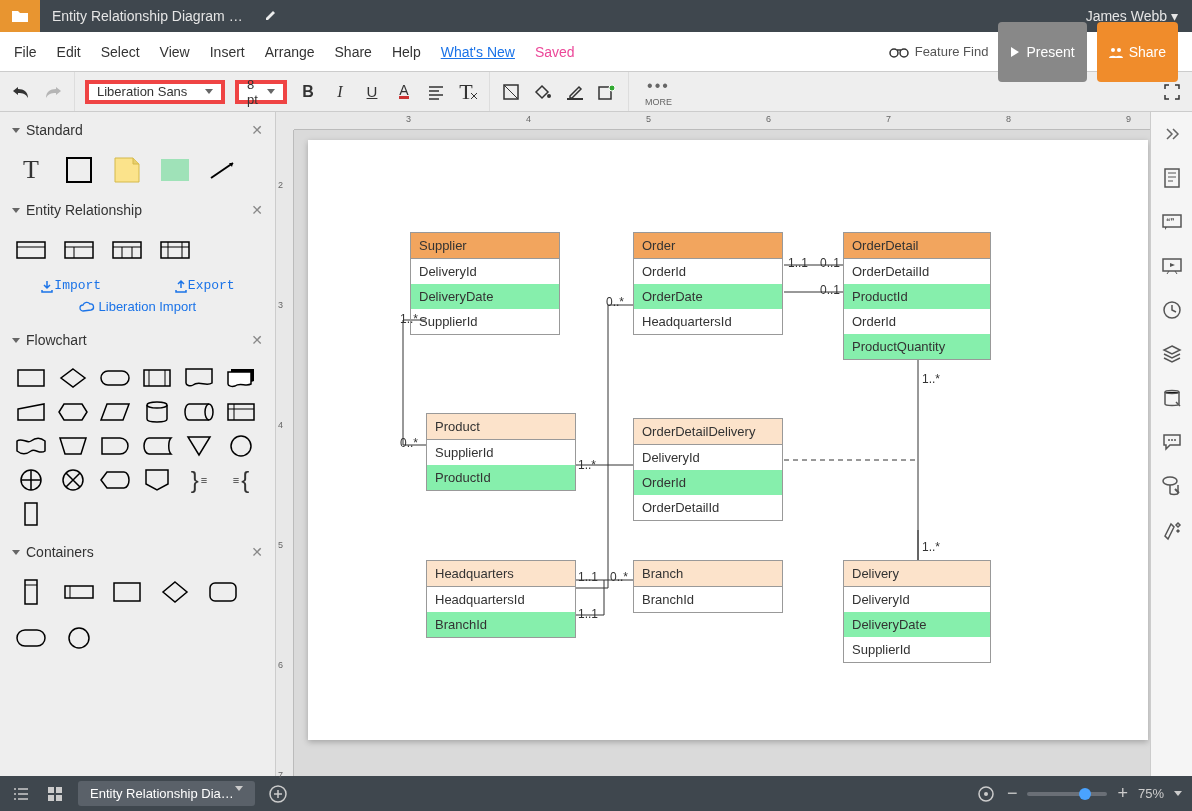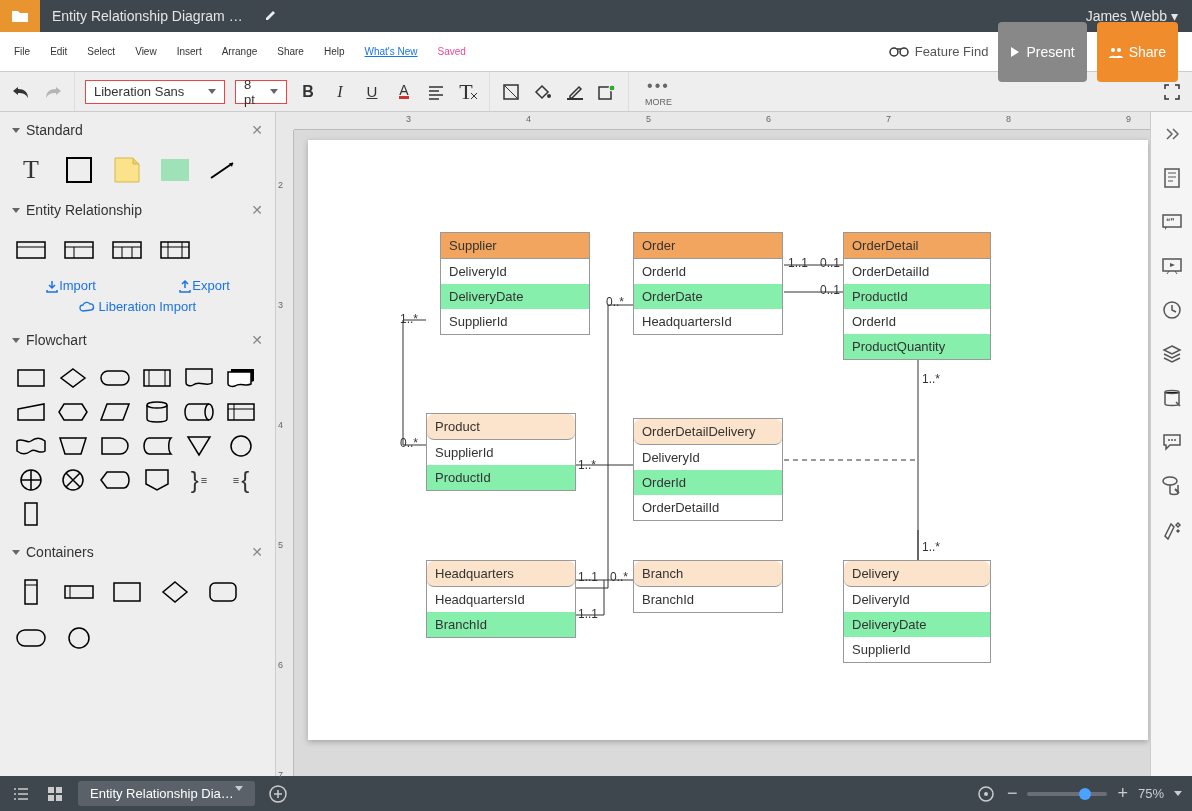--- a/index.html
+++ b/index.html
@@ -4,68 +4,68 @@
 <style>
 * { box-sizing: border-box; margin: 0; padding: 0; font-family: -apple-system, BlinkMacSystemFont, "Segoe UI", Arial, sans-serif; }
 body { width: 1192px; height: 811px; overflow: hidden; background: #eee; color: #333; font-size: 13px; }
 .titlebar { height: 32px; background: #3f474e; display: flex; align-items: center; color: #e5e5e5; }
 .titlebar .folder { width: 40px; height: 32px; background: #e89530; display: flex; align-items: center; justify-content: center; }
 .titlebar .title { padding: 0 12px; white-space: nowrap; overflow: hidden; text-overflow: ellipsis; max-width: 220px; font-size: 14px; }
 .titlebar .pencil { margin-left: 4px; opacity: .9; }
 .titlebar .spacer { flex: 1; }
 .titlebar .user { padding: 0 14px; font-size: 14px; }
 .menubar { height: 40px; background: #fff; border-bottom: 1px solid #ccc; display: flex; align-items: center; padding: 0 14px; gap: 20px; }
-.menubar .menuitem { color: #333; font-size: 10px; cursor: pointer; }
+.menubar .menuitem { color: #333; font-size: 14px; cursor: pointer; }
 .menubar .whatsnew { color: #1a73e8; text-decoration: underline; }
 .menubar .saved { color: #ec4899; }
 .menubar .right { margin-left: auto; display: flex; align-items: center; gap: 10px; }
 .btn { display: inline-flex; align-items: center; gap: 6px; padding: 22px 12px; border-radius: 4px; font-size: 14px; cursor: pointer; }
 .btn-present { background: #888; color: #fff; }
 .btn-share { background: #f08c2b; color: #fff; }
-.ffind { display: flex; align-items: flex-start; gap: 6px; color: #555; }
+.ffind { display: flex; align-items: flex-end; gap: 6px; color: #555; }
 .toolbar { height: 40px; background: #eee; border-bottom: 1px solid #ccc; display: flex; align-items: stretch; }
 .shapes-hdr { width: 276px; display: flex; align-items: center; padding: 0 12px; gap: 10px; border-right: 1px solid #ccc; font-weight: 600; }
 .shapes-hdr .title { flex: 1; font-size: 15px; }
 .tool-seg { display: flex; align-items: center; padding: 0 10px; gap: 10px; border-right: 1px solid #ddd; }
 .tool-seg.last { border-right: none; }
-.select-box { background: #fff; border: 1px solid #ef4444; height: 24px; display: flex; align-items: center; padding: 0 8px; gap: 6px; font-size: 13px; }
+.select-box { background: #fff; border: 4px solid #ef4444; height: 24px; display: flex; align-items: center; padding: 0 8px; gap: 6px; font-size: 13px; }
 .caret { width: 0; height: 0; border-left: 4px solid transparent; border-right: 4px solid transparent; border-top: 5px solid #666; }
 .small-select { width: 52px; justify-content: space-between; }
 .icon-btn { width: 22px; height: 22px; display: flex; align-items: center; justify-content: center; cursor: pointer; color: #333; }
 .more-col { display: flex; flex-direction: column; align-items: center; gap: 2px; font-size: 9px; color: #666; padding: 0 6px; }
 .expand-icon { margin-left: auto; padding: 0 12px; display: flex; align-items: center; }
 .main { display: flex; height: 664px; }
 .sidebar { width: 276px; background: #eee; border-right: 1px solid #ccc; overflow: hidden; display: flex; flex-direction: column; }
 .side-scroll { flex: 1; overflow-y: auto; }
 .section-hdr { display: flex; align-items: center; padding: 10px 12px; font-size: 14px; }
 .section-hdr .caret-s { width: 0; height: 0; border-left: 4px solid transparent; border-right: 4px solid transparent; border-top: 5px solid #666; margin-right: 6px; }
 .section-hdr .close { margin-left: auto; color: #888; font-size: 14px; }
 .shape-row { display: flex; gap: 18px; padding: 8px 16px; flex-wrap: wrap; }
 .shape-row .sh { width: 30px; height: 28px; display: flex; align-items: center; justify-content: center; }
 .fc-grid { display: grid; grid-template-columns: repeat(6, 30px); gap: 10px 12px; padding: 8px 16px; }
 .fc-grid .sh { width: 30px; height: 24px; display: flex; align-items: center; justify-content: center; }
 .er-links { display: flex; justify-content: space-around; padding: 6px 4px; color: #1a73e8; font-size: 13px; flex-wrap: wrap; }
-.er-links span { display: flex; align-items: flex-end; gap: 0; cursor: pointer; }
+.er-links span { display: flex; align-items: flex-end; gap: 0; cursor: pointer; font-family: Liberation Mono, monospace; }
 .sf-row { text-align: center; color: #1a73e8; padding-bottom: 8px; font-size: 13px; cursor: pointer; }
 .import-data { border-top: 1px solid #ccc; height: 40px; display: flex; align-items: center; justify-content: center; gap: 8px; color: #555; background: #f7f7f7; cursor: pointer; }
 .canvas-wrap { flex: 1; position: relative; background: #e8e8e8; display: flex; }
 .canvas-main { flex: 1; position: relative; }
 .ruler-h { height: 18px; background: #e8e8e8; border-bottom: 1px solid #bbb; position: relative; font-size: 9px; color: #666; margin-left: 18px; }
 .ruler-h .tick { position: absolute; top: 0; height: 18px; display: flex; align-items: flex-start; }
 .ruler-h .tick span { position: absolute; top: 2px; left: 2px; }
 .ruler-v { position: absolute; left: 0; top: 18px; bottom: 0; width: 18px; background: #e8e8e8; border-right: 1px solid #bbb; }
 .ruler-v .tick { position: absolute; left: 2px; font-size: 9px; color: #666; }
 .canvas { position: absolute; left: 18px; top: 18px; right: 0; bottom: 0; background: #dadada; overflow: auto; }
 .page { position: absolute; left: 14px; top: 10px; width: 840px; height: 600px; background: #fff; box-shadow: 0 2px 6px rgba(0,0,0,.25); }
 .entity { position: absolute; border: 1px solid #999; font-size: 13px; }
 .entity .hdr { padding: 5px 8px; border-bottom: 1px solid #999; }
 .entity .row { padding: 5px 8px; }
 .entity .row.alt { background: #86efac; }
 .hdr-orange { background: #f2a55e; }
-.hdr-peach { background: #fce3cb; border-radius: 7px; }
+.hdr-peach { background: #fce3cb; }
 .card-label { position: absolute; font-size: 12px; color: #333; }
 .conn { position: absolute; stroke: #333; stroke-width: 1; fill: none; }
 .right-rail { width: 42px; background: #f5f5f5; border-left: 1px solid #ccc; display: flex; flex-direction: column; align-items: center; gap: 20px; padding-top: 10px; }
 .right-rail .collapse { height: 36px; display: flex; align-items: center; }
 .right-rail .ri { width: 24px; height: 24px; display: flex; align-items: center; justify-content: center; color: #555; cursor: pointer; }
 .footer { height: 35px; background: #3f474e; display: flex; align-items: center; color: #ccc; padding: 0 10px; gap: 12px; }
 .footer .tab { background: #5a6169; color: #fff; padding: 5px 12px; border-radius: 3px; display: flex; align-items: flex-start; gap: 1px; font-size: 13px; }
 .footer .right { margin-left: auto; display: flex; align-items: center; gap: 10px; }
 .zoom-slider { width: 80px; height: 4px; background: #6a6f76; border-radius: 2px; position: relative; }
 .zoom-slider .dot { position: absolute; top: -4px; left: 52px; width: 12px; height: 12px; background: #4aa3ff; border-radius: 50%; }
@@ -552,21 +552,21 @@
           <div class="card-label" style="left:480px;top:116px">1..1</div>
           <div class="card-label" style="left:512px;top:116px">0..1</div>
           <div class="card-label" style="left:512px;top:143px">0..1</div>
           <div class="card-label" style="left:270px;top:318px">1..*</div>
           <div class="card-label" style="left:270px;top:430px">1..1</div>
           <div class="card-label" style="left:302px;top:430px">0..*</div>
           <div class="card-label" style="left:270px;top:467px">1..1</div>
           <div class="card-label" style="left:614px;top:232px">1..*</div>
           <div class="card-label" style="left:614px;top:400px">1..*</div>
 
-          <div class="entity" style="left:132px;top:92px;width:150px">
+          <div class="entity" style="left:102px;top:92px;width:150px">
             <div class="hdr hdr-orange">Supplier</div>
             <div class="row">DeliveryId</div>
             <div class="row alt">DeliveryDate</div>
             <div class="row">SupplierId</div>
           </div>
 
           <div class="entity" style="left:325px;top:92px;width:150px">
             <div class="hdr hdr-orange">Order</div>
             <div class="row">OrderId</div>
             <div class="row alt">OrderDate</div>

